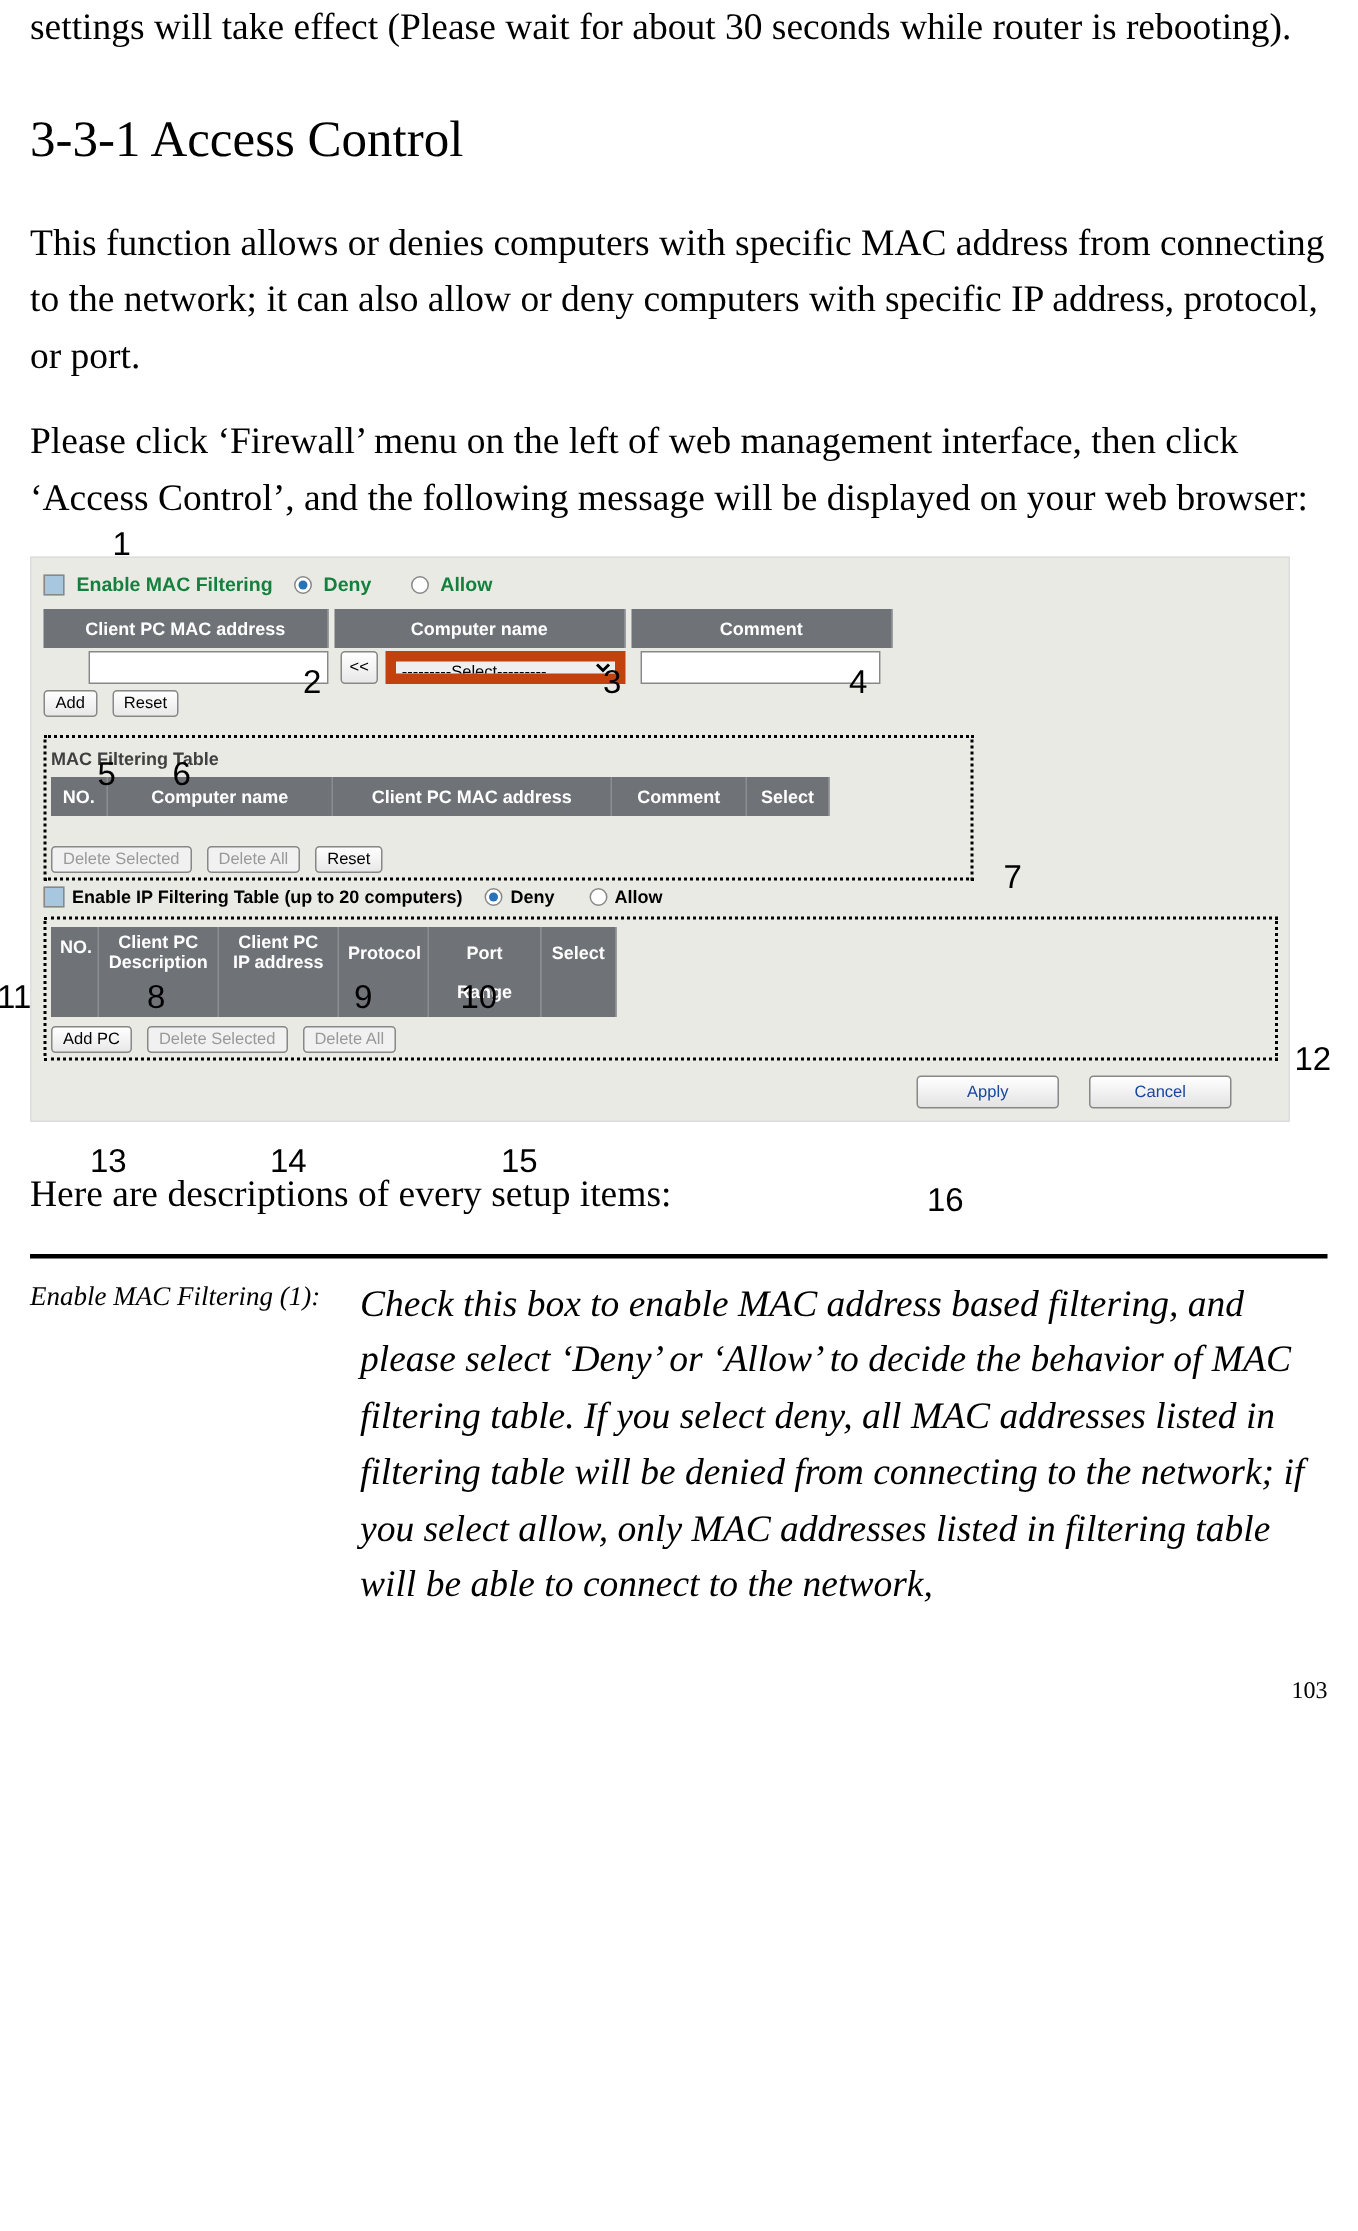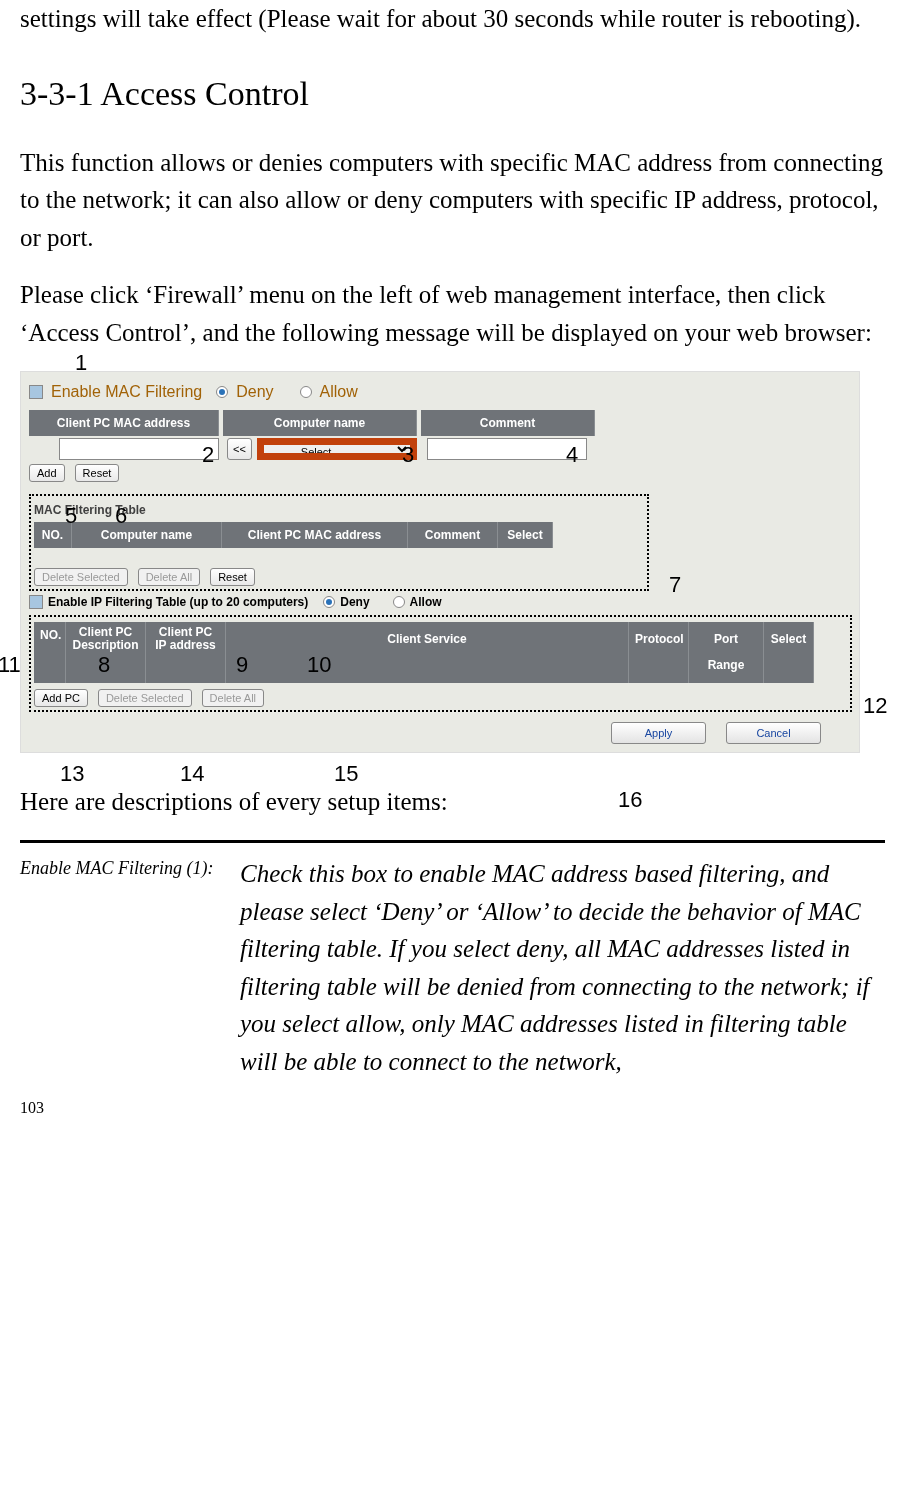--- a/index.html
+++ b/index.html
@@ -40,21 +40,21 @@
     align-items: center;
     gap: 8px;
     margin-bottom: 6px;
     font-size: 12px;
     color: #fff;
     font-weight: bold;
   }
   .mac-header-row .cb {
     width: 14px; height: 14px; border: 1px solid #888; background: #a7c6e0;
   }
-  .mac-header-row .lbl { color: #a16207; font-weight: normal; font-size: 16px;}
+  .mac-header-row .lbl { color: #15803d; font-weight: bold; font-size: 13px;}
   .radio { width: 12px; height: 12px; border-radius: 50%; border: 1px solid #888; background: #fff; display:inline-block;}
   .radio.sel::after { content:""; display:block; width:6px; height:6px; background:#2a72b8; border-radius:50%; margin:2px;}
   .gray-head-row { display:flex; }
   .gray-head-cell {
     background: #6f7378;
     color: #fff;
     font-size: 12px;
     font-weight: bold;
     padding: 4px 6px;
     text-align: center;
@@ -105,21 +105,21 @@
     height: 22px;
     font-size:11px;
     color:#1846a0;
     cursor:pointer;
   }
   
   .desc-divider { border-top: 3px solid #000; margin: 15px 0 12px 0;}
   .desc-row { display:flex; gap: 20px; }
   .desc-term { width: 200px; flex-shrink:0; font-style: italic; font-size:18px; line-height:1.5;}
   .desc-body { flex:1; font-style: italic; font-size:25px; line-height:1.5;}
-  .page-num { text-align:left; font-size:16px; margin-top:16px; font-family:"Times New Roman";}
+  .page-num { text-align:right; font-size:16px; margin-top:40px; font-family:"Times New Roman";}
 </style>
 </head>
 <body>
 
 <p class="para">settings will take effect (Please wait for about 30 seconds while router is rebooting).</p>
 
 <h2 class="section-title">3-3-1 Access Control</h2>
 
 <p class="para">This function allows or denies computers with specific MAC address from connecting to the network; it can also allow or deny computers with specific IP address, protocol, or port.</p>
 <p class="para">Please click ‘Firewall’ menu on the left of web management interface, then click ‘Access Control’, and the following message will be displayed on your web browser:</p>
@@ -198,21 +198,20 @@
       <span>Deny</span>
       <span class="radio" style="margin-left:18px;"></span>
       <span>Allow</span>
     </div>
 
     <div class="dashed-box" style="margin-top:4px; width:823px;">
       <div class="table2">
         <div class="gray-head-cell" style="width:32px;">NO.</div>
         <div class="gray-head-cell" style="width:80px; line-height:1.1;">Client PC Description</div>
         <div class="gray-head-cell" style="width:80px; line-height:1.1;">Client PC IP address</div>
-        <div class="gray-head-cell" style="width:403px; line-height:2.2;">Client Service</div>
         <div class="gray-head-cell" style="width:60px; line-height:2.2;">Protocol</div>
         <div class="gray-head-cell" style="width:75px; line-height:2.2;">Port Range</div>
         <div class="gray-head-cell" style="width:50px; line-height:2.2;">Select</div>
       </div>
       <div class="btn-row" style="margin-top:6px;">
         <button class="btn">Add PC</button>
         <button class="btn disabled">Delete Selected</button>
         <button class="btn disabled">Delete All</button>
       </div>
     </div>

